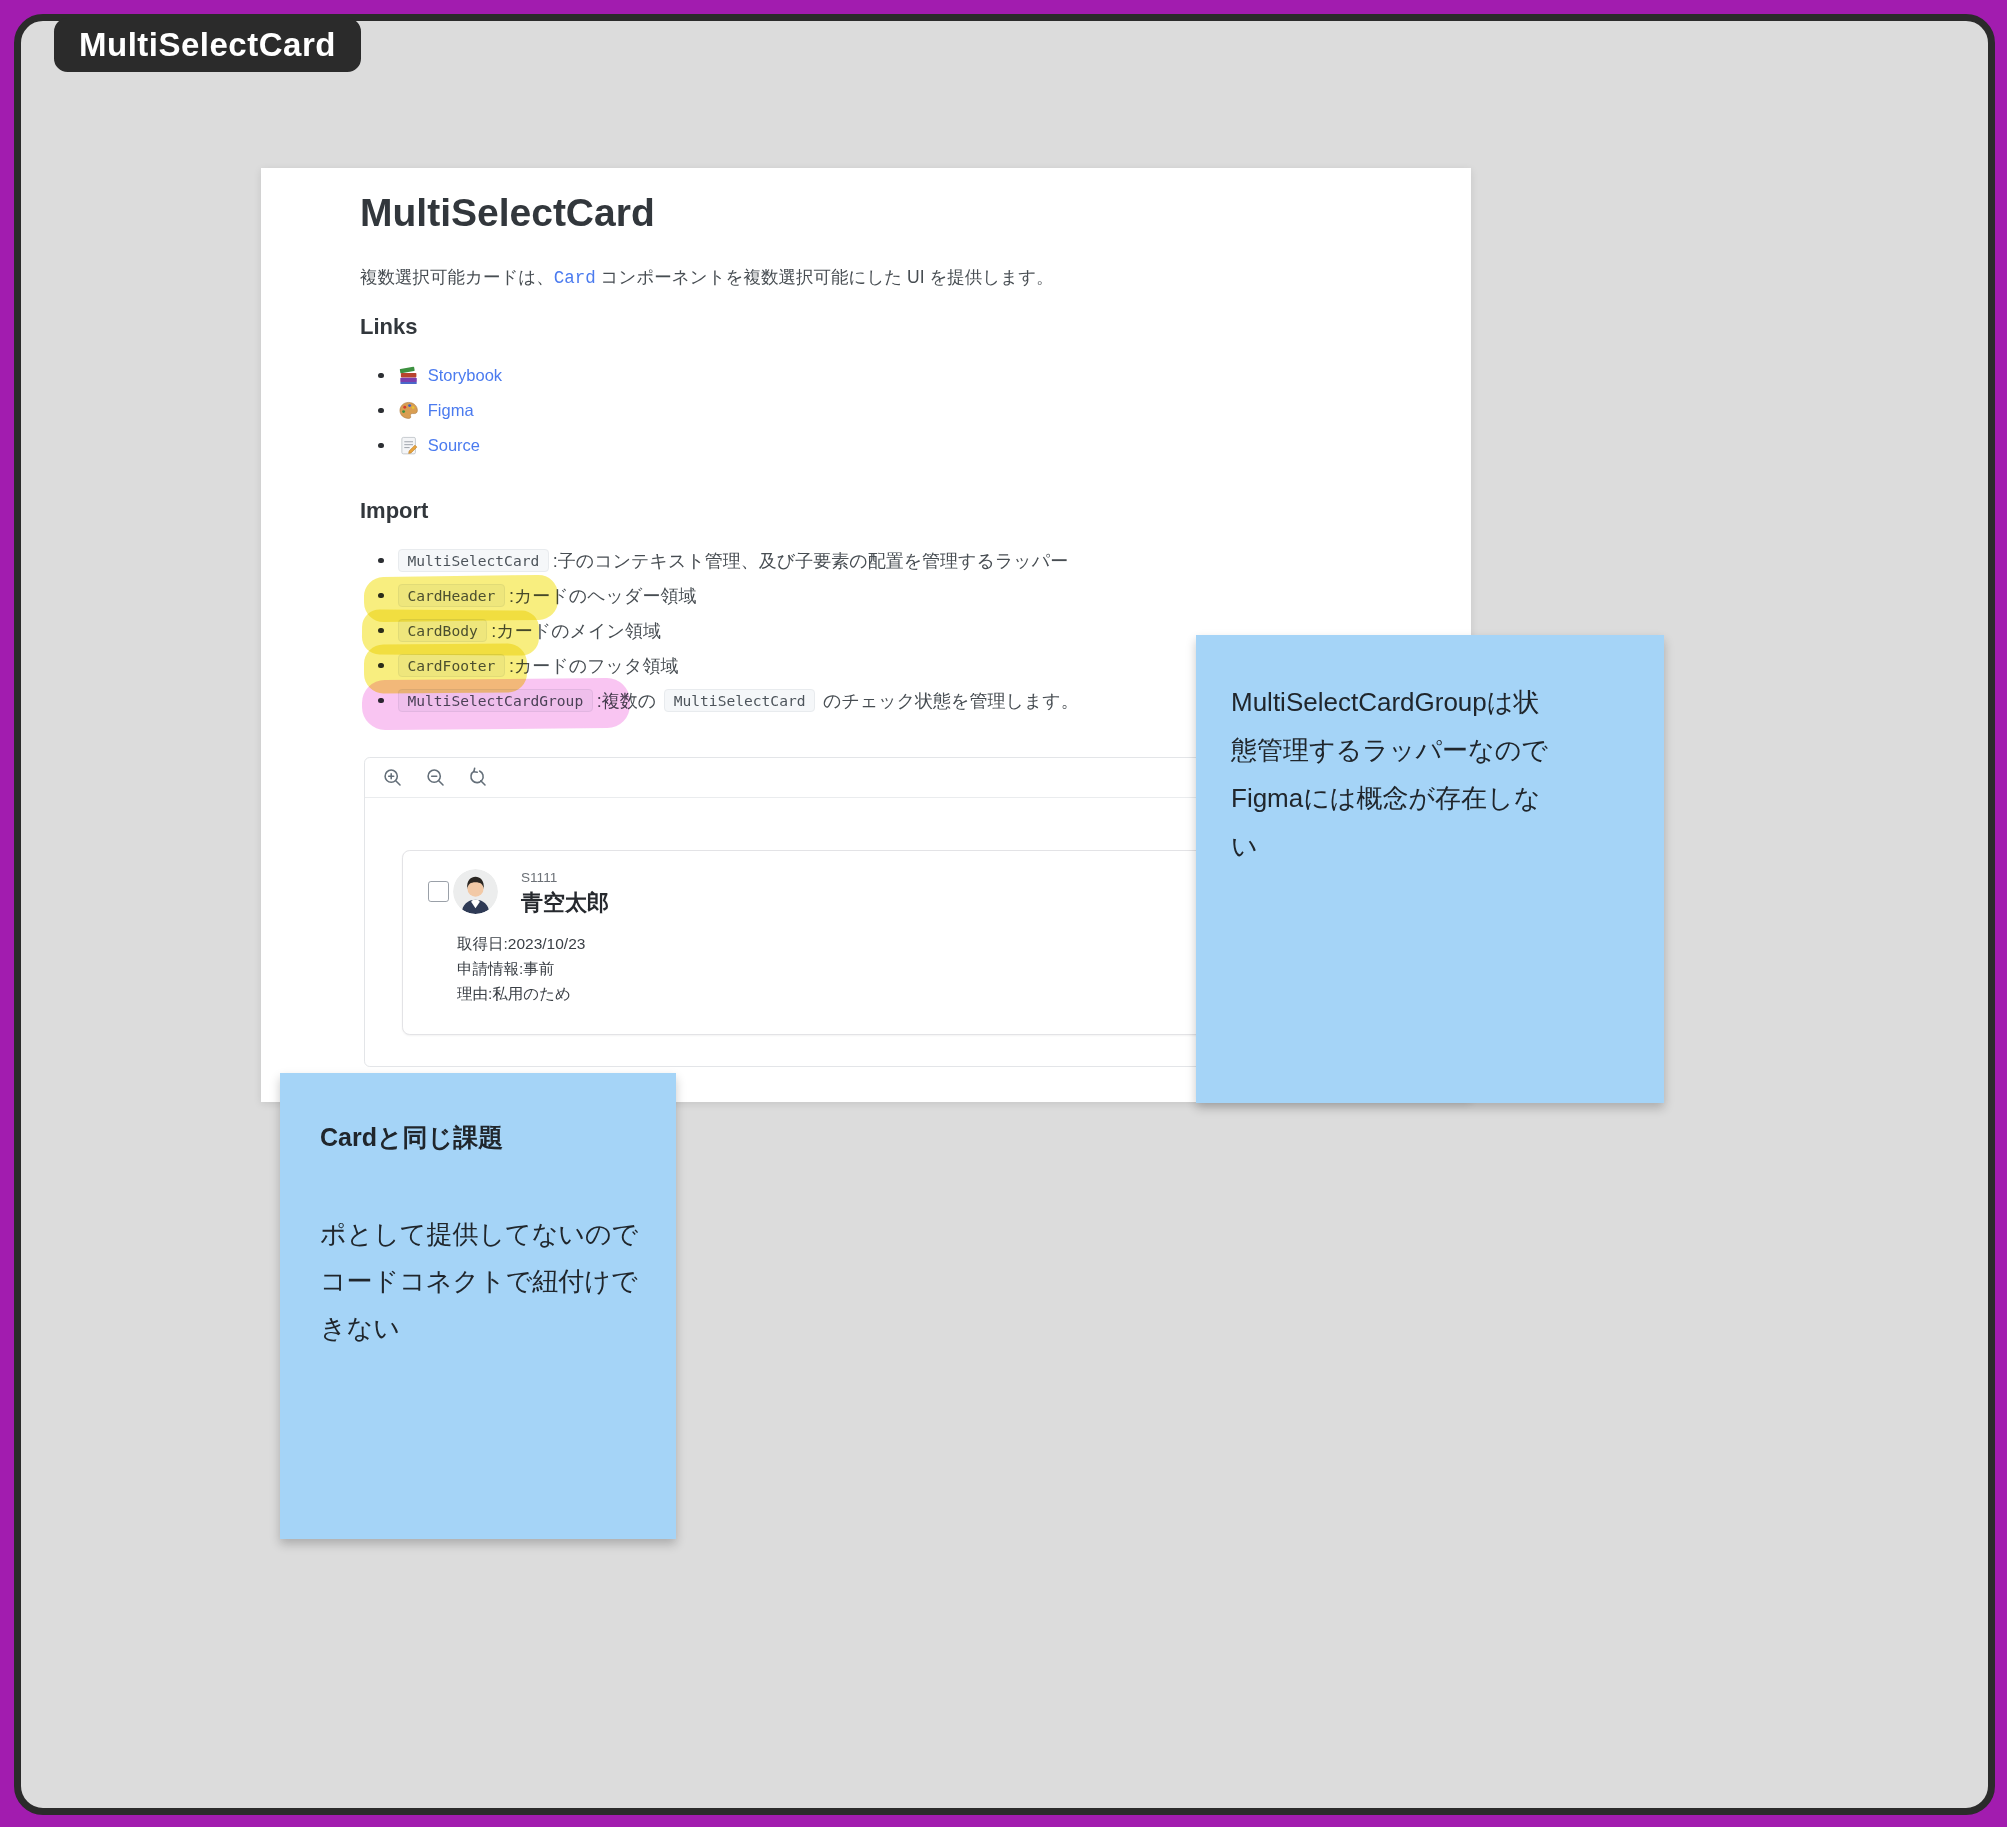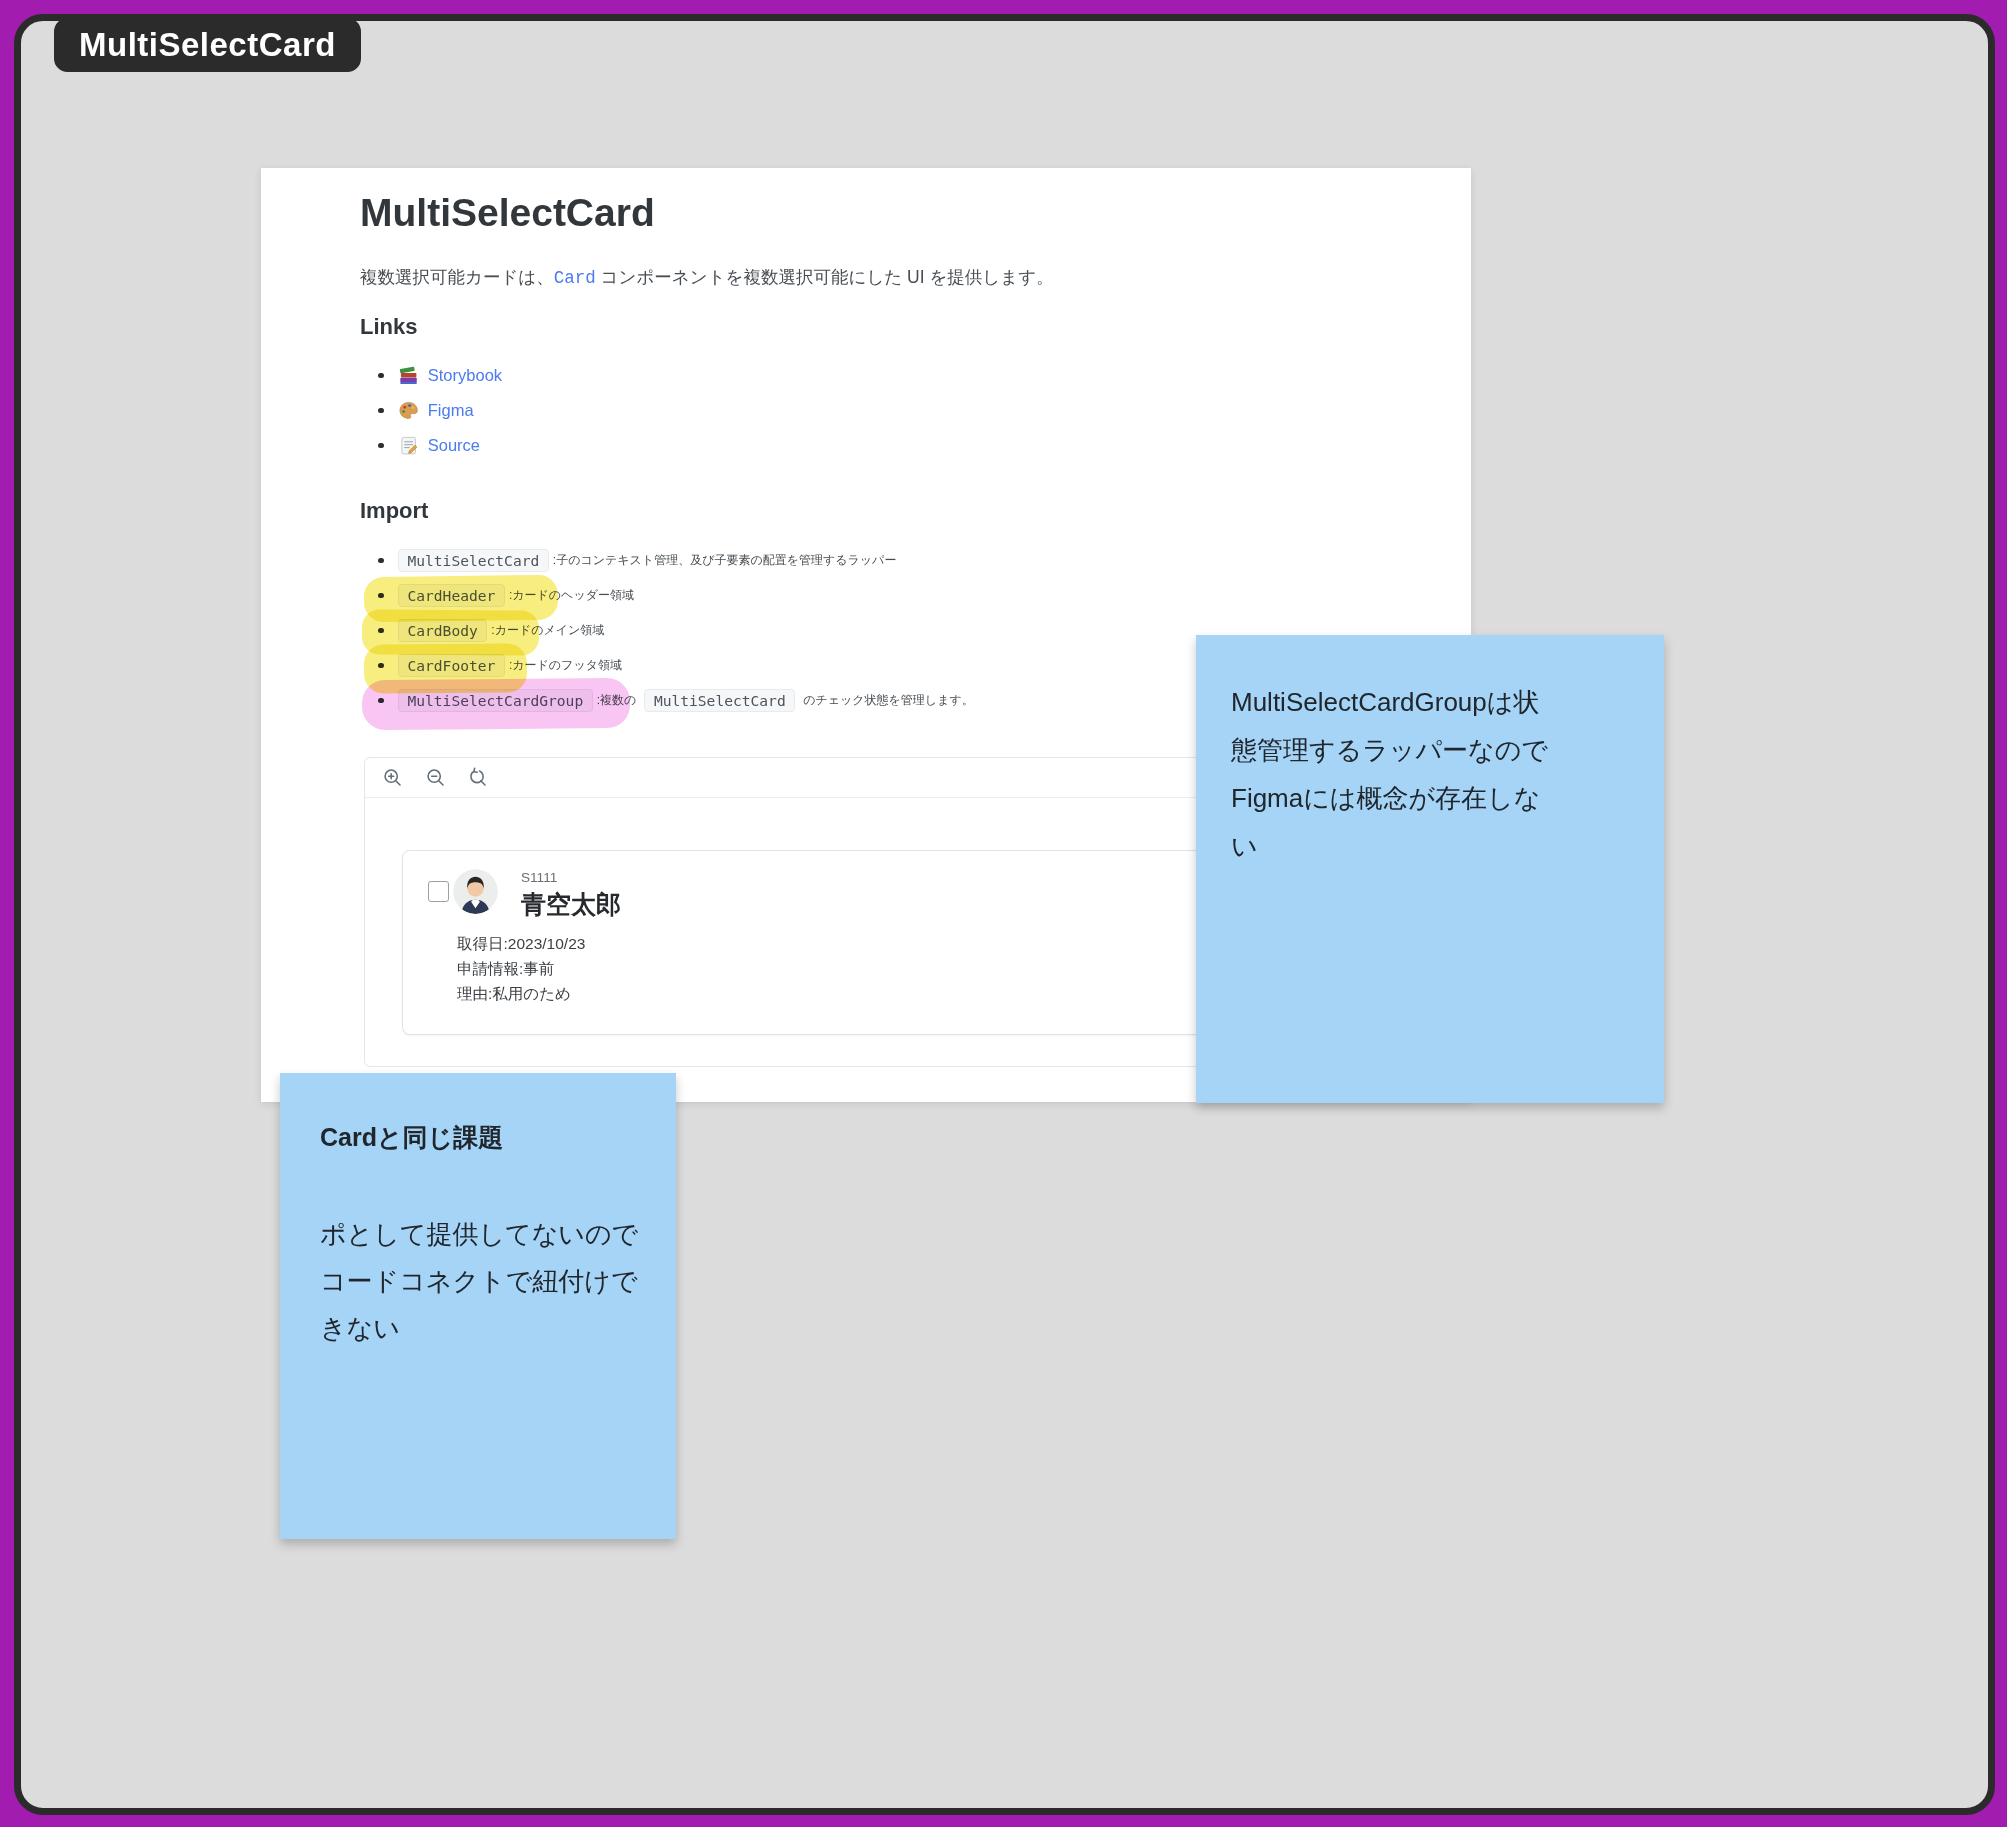--- a/index.html
+++ b/index.html
@@ -18,21 +18,21 @@
   .doc-intro{position:absolute;left:99px;top:97px;font-size:17.5px;line-height:25px;color:#474d52;}
   .doc-intro a{color:#4b7bef;text-decoration:none;font-family:Liberation Mono, monospace;}
   .h2{position:absolute;left:99px;font-size:22px;line-height:29px;font-weight:800;color:#32373c;}
   .links-h{top:144px;} .import-h{top:328px;}
   .list{position:absolute;left:99px;margin:0;padding:0;list-style:none;}
   .links-list{top:190px;} .import-list{top:375px;z-index:2;}
   .li{display:flex;align-items:center;height:35px;}
   .dot{width:5.8px;height:5.8px;border-radius:50%;background:#2c2f33;margin:0 13.6px 0 18.4px;flex:none;}
   .emoji{width:21.3px;height:21.3px;margin-right:8.7px;flex:none;display:inline-flex;}
   .link{color:#4b7bef;font-size:16.5px;text-decoration:none;}
-  .imp-text{font-size:12px;color:#474d52;text-align:center;}
+  .imp-text{font-size:18px;color:#474d52;text-align:center;}
   .chip{font-family:"DejaVu Sans Mono",monospace;font-size:14.6px;color:#4d545b;background:#f5f7f9;
         border:1px solid #e8ebee;border-radius:3.9px;padding:1.9px 8.7px;margin-right:3.9px;white-space:nowrap;}
   .chip.mid{margin:0 7.8px;}
   
   .hl{position:absolute;mix-blend-mode:multiply;pointer-events:none;z-index:5;}
   .hl.y{background:rgba(244,228,48,.62);}
   .hl.p{background:rgba(243,140,230,.50);}
   .hl-y1{left:103px;top:408px;width:194px;height:45px;border-radius:19.4px;transform:rotate(-.8deg);}
   .hl-y2{left:101px;top:442px;width:177px;height:45px;border-radius:17.5px;transform:rotate(.5deg);}
   .hl-y3{left:103px;top:476px;width:163px;height:49px;border-radius:19.4px;transform:rotate(-.4deg);}
@@ -44,21 +44,21 @@
            padding-left:15.5px;gap:17.5px;}
   .tbtn{width:25px;height:25px;display:flex;align-items:center;justify-content:center;
         background:transparent;border:none;padding:0;cursor:pointer;}
   .tbtn svg{stroke:#636e78;fill:none;stroke-width:1.6;stroke-linecap:round;stroke-linejoin:round;}
   .pv-card{position:absolute;left:37px;top:92px;width:calc(100% - 74px);height:185px;box-sizing:border-box;
            background:#fff;border:1px solid #e3e3e6;border-radius:7.8px;box-shadow:0 1px 1.9px rgba(0,0,0,.05);}
   .cbx{position:absolute;left:25px;top:30px;width:21.3px;height:21.3px;box-sizing:border-box;
        border:1.9px solid #9aa0a8;border-radius:2.9px;background:#fff;}
   .avatar{position:absolute;left:50px;top:17.5px;width:45px;height:45px;border-radius:50%;overflow:hidden;}
   .pid{position:absolute;left:118px;top:19.4px;font-size:13.6px;color:#6b7076;}
-  .pname{position:absolute;left:118px;top:37px;font-size:25px;font-weight:700;color:#26292e;}
+  .pname{position:absolute;left:118px;top:37px;font-size:22px;font-weight:700;color:#26292e;}
   .pdetails{position:absolute;left:54px;top:80px;font-size:15.5px;line-height:25px;color:#3a3f45;}
   
   .sticky{position:absolute;background:#a5d4f7;box-shadow:0 4.9px 9.7px rgba(0,0,0,.22);z-index:10;
           color:#20262c;box-sizing:border-box;}
   .sticky-right{left:1196px;top:635px;width:468px;height:468px;padding:43px 33px 0 35px;
           font-size:26px;line-height:48px;}
   .sticky-bl{left:280px;top:1073px;width:396px;height:466px;padding:41px 31px 0 40px;
           font-size:26px;line-height:47px;}
   .sticky-title{font-size:25px;font-weight:700;line-height:47px;margin-bottom:50px;}
 </style>

